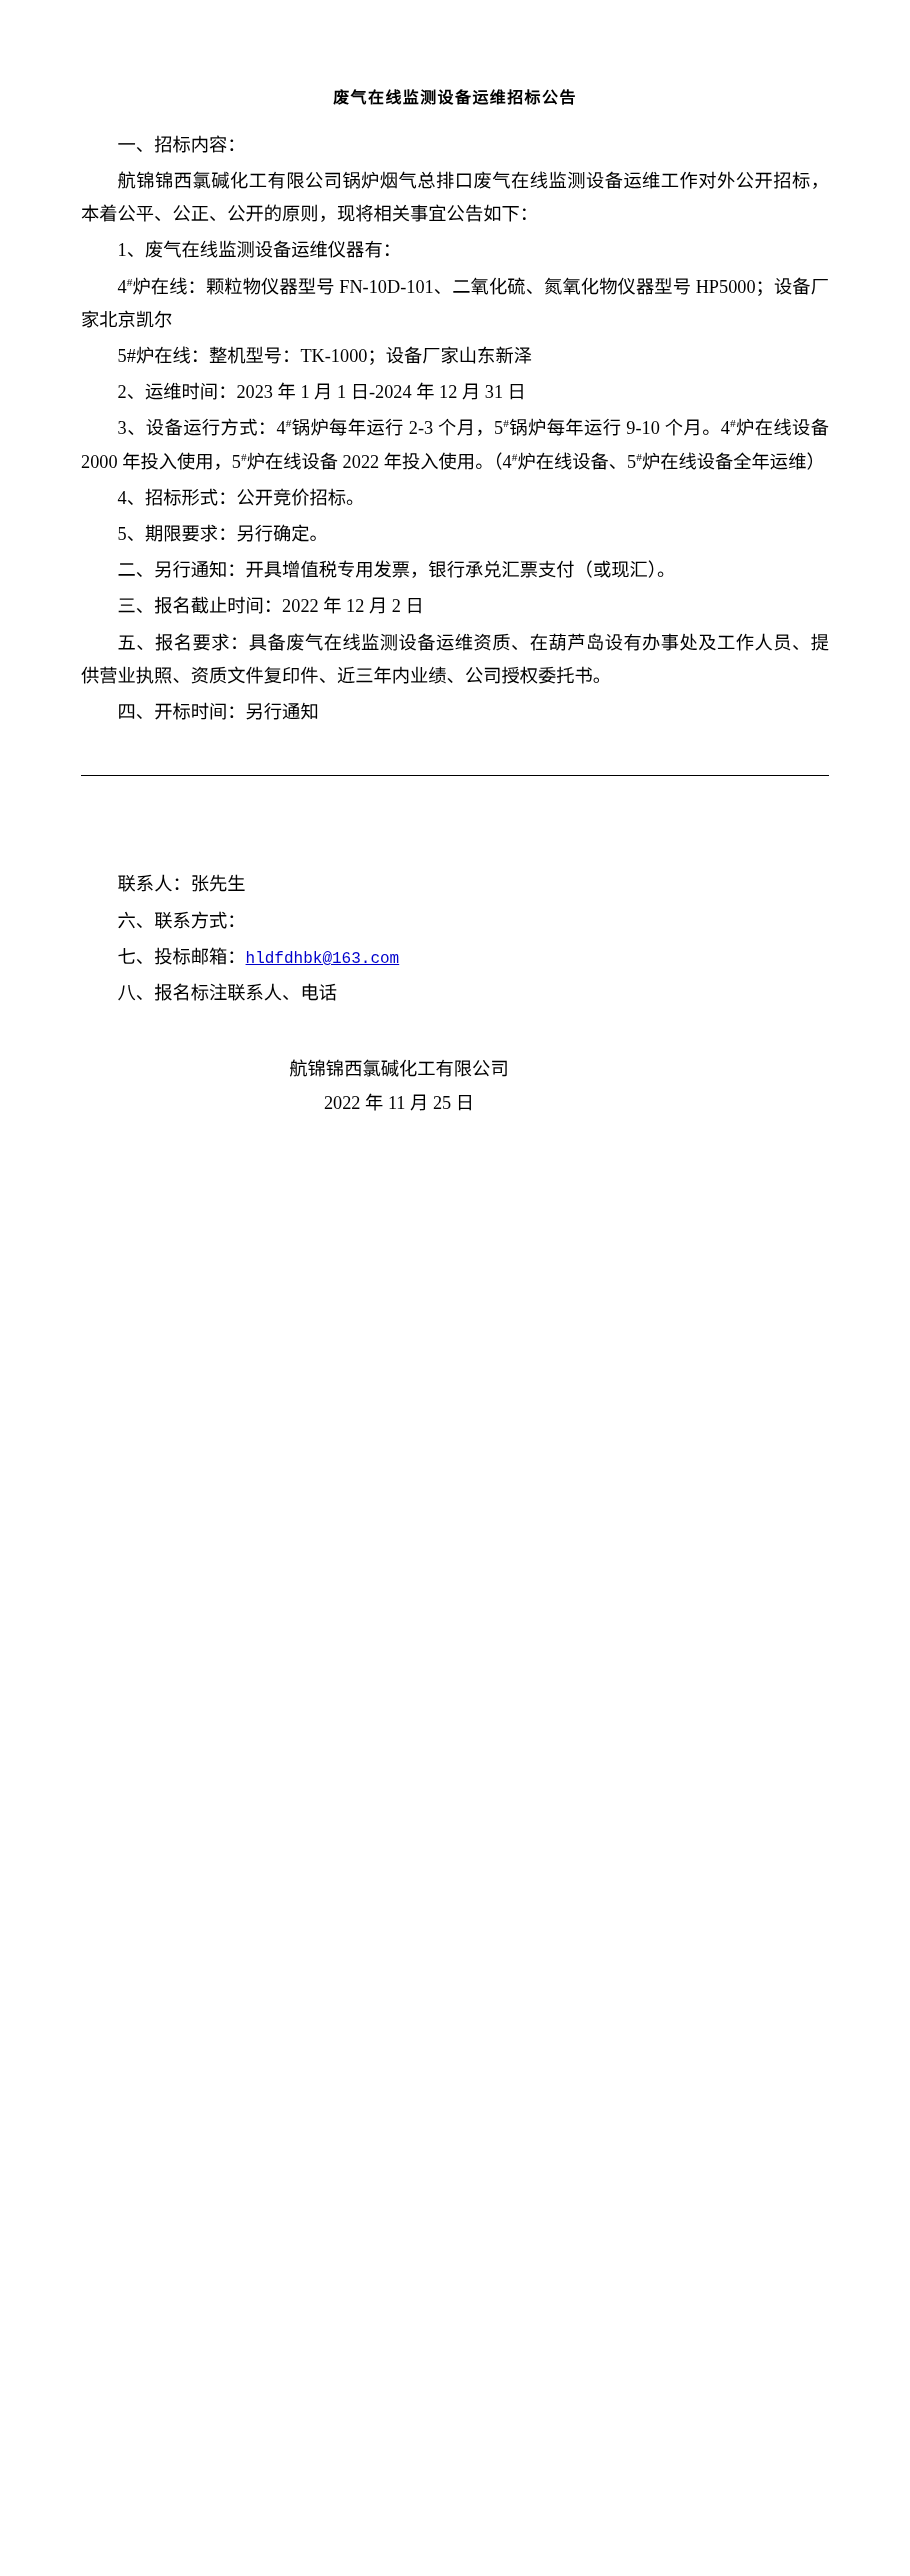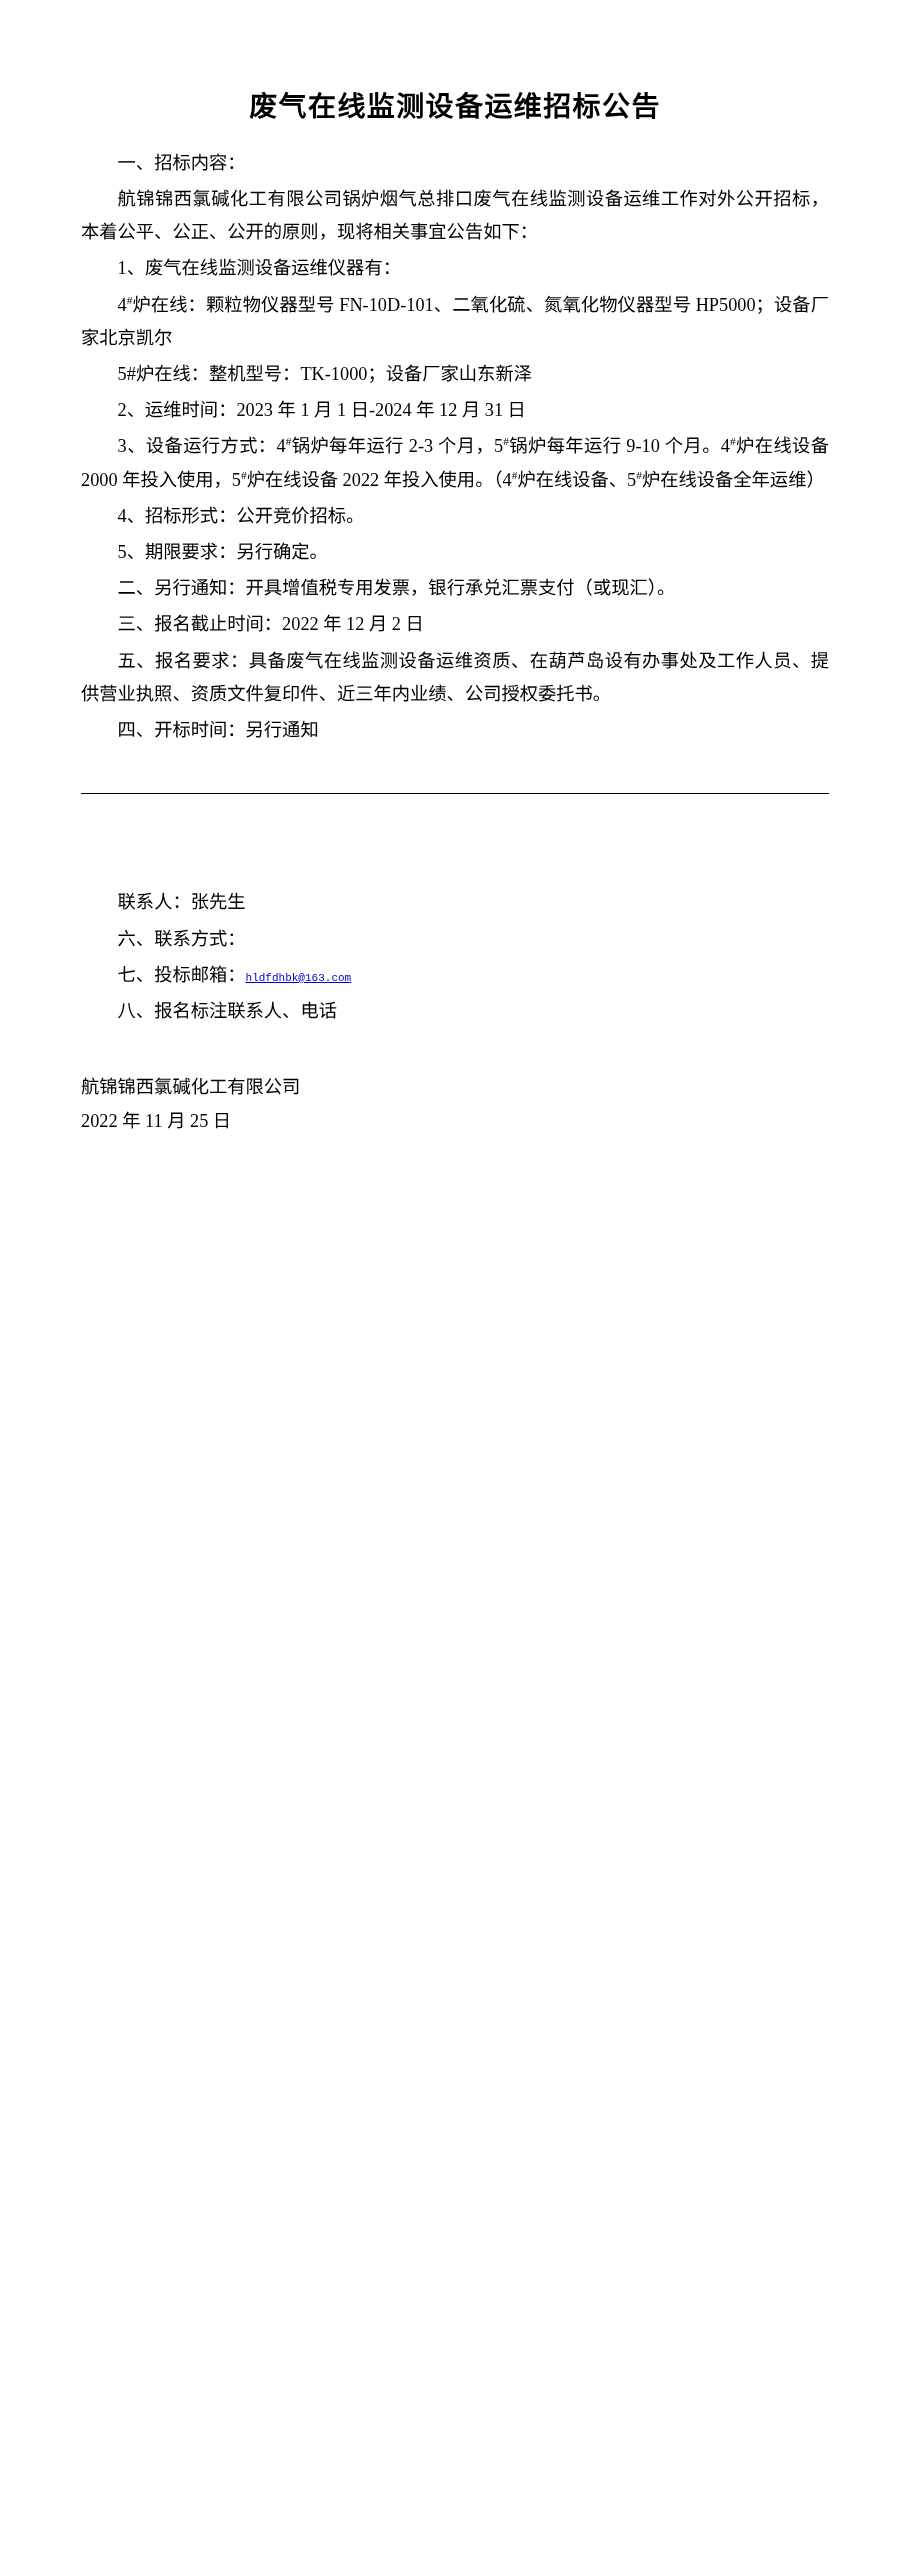--- a/index.html
+++ b/index.html
@@ -21,21 +21,21 @@
     box-sizing: border-box;
     padding: 0;
   }
   .content {
     width: 748px;
     margin: 0 auto;
     padding-top: 86px;
   }
   .doc-title {
     text-align: center;
-    font-size: 28px;
+    font-size: 16px;
     font-weight: bold;
     letter-spacing: 1.4px;
     line-height: 1.5;
     margin: 0 0 18.7px 0;
   }
   .para {
     font-size: 18.3px;
     line-height: 1.82;
     text-align: justify;
     text-justify: inter-ideograph;
@@ -53,33 +53,33 @@
     margin: 46px 0 0 0;
     width: 100%;
   }
   .section-two {
     width: 748px;
     margin: 0 auto;
     padding-top: 92px;
   }
   .sign-block {
     margin-top: 43px;
-    text-align: left;
+    text-align: center;
     padding-right: 112px;
   }
   .sign-line {
     font-size: 18.3px;
     line-height: 1.82;
     margin: 0;
   }
   .link {
     color: #0000cc;
     text-decoration: underline;
     font-family: "Liberation Mono", "DejaVu Sans Mono", monospace;
-    font-size: 11px;
+    font-size: 16px;
   }
   .footer-space { height: 374px; }
 </style>
 </head>
 <body>
 
 <div class="page">
 
   <div class="content">
 

